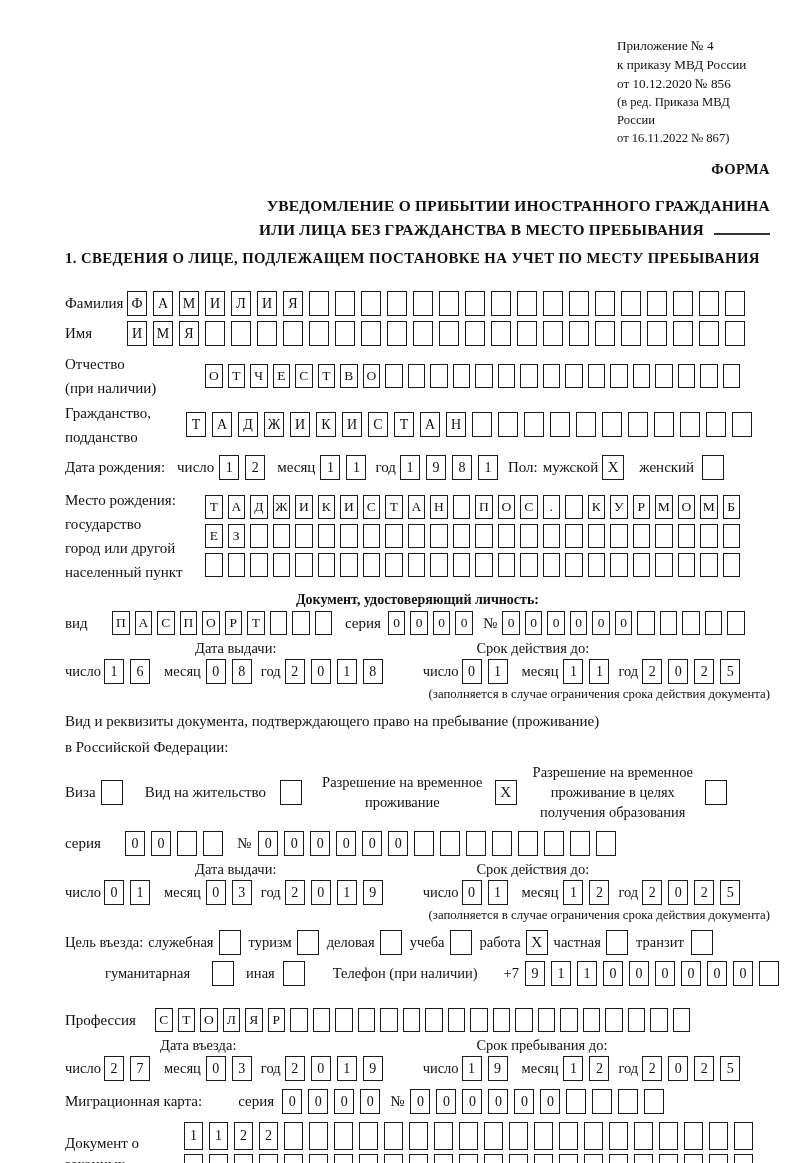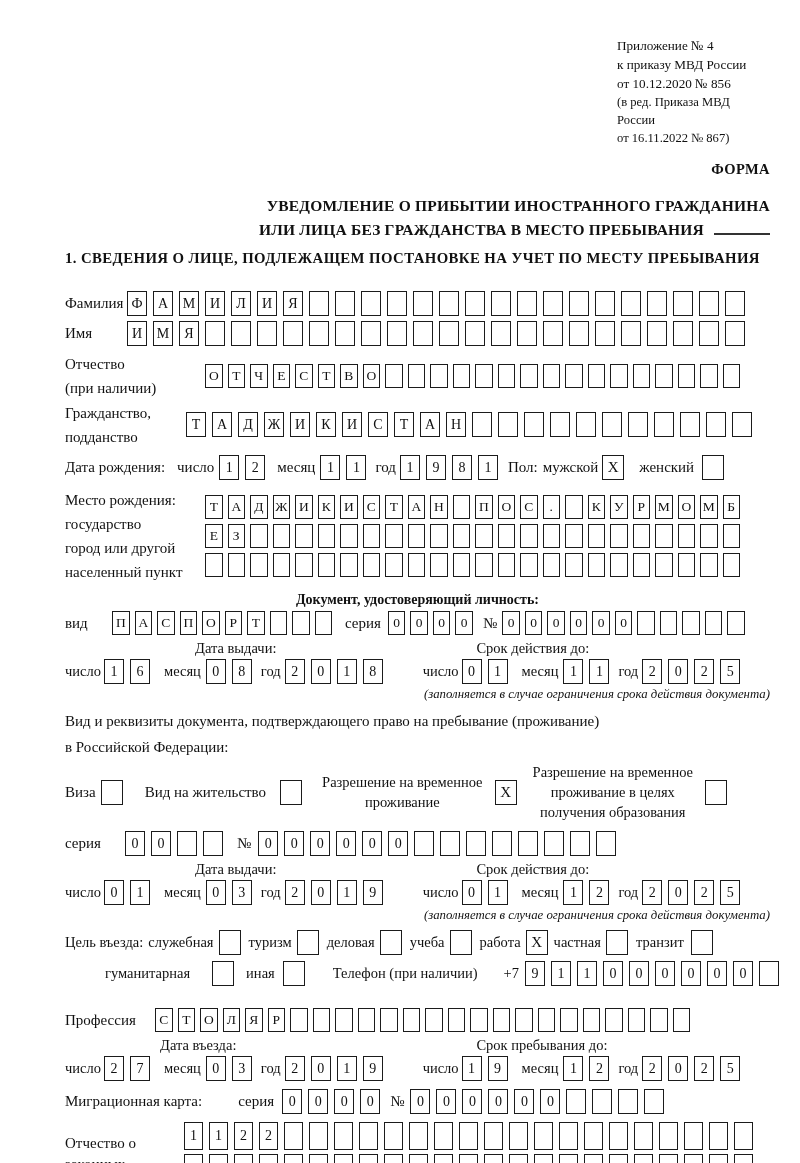--- a/index.html
+++ b/index.html
@@ -36,21 +36,21 @@
     font-size: 14px; background: #fff;
   }
   .cell.sm { width: 17.5px; height: 24px; margin-right: 5px; font-size: 13.5px; }
   .cell.tall { width: 19px; height: 28px; margin-right: 6px; }
   .cb {
     flex: none; display: inline-flex; align-items: center; justify-content: center;
     width: 22px; height: 25px; border: 1.8px solid #1b1b1b; font-size: 15px; background: #fff;
   }
   .doc-heading { text-align: center; font-weight: bold; font-size: 14px; margin-top: 8px; }
   .dhead { display: flex; font-size: 14.5px; margin-top: 5px; white-space: nowrap; }
-  .note-right { text-align: right; font-size: 12.8px; margin-top: 3px; font-style: italic; }
+  .note-right { text-align: right; font-size: 12.8px; margin-top: 3px; }
   .intro { font-size: 15px; line-height: 26px; margin-top: 6px; }
   .optlbl { font-size: 14.5px; text-align: center; line-height: 20px; flex: none; }
   .lblcol div { font-size: 15px; }
 </style>
 </head>
 <body>
 
 <div class="page">
 
   <div class="annex">
@@ -616,21 +616,21 @@
         <span class="cell">0</span>
         <span class="cell"></span>
         <span class="cell"></span>
         <span class="cell"></span>
         <span class="cell"></span>
       </span>
   </div>
 
   <div class="frow top" style="margin-top:8px">
     <div class="lblcol" style="width:119px">
-      <div style="line-height:21px">Отчество о</div>
+      <div style="line-height:21px">Документ о</div>
       <div style="line-height:21px">законных</div>
 
     </div>
     <div>
       <div class="cells" style="margin-bottom:4px">
           <span class="cell tall">1</span>
           <span class="cell tall">1</span>
           <span class="cell tall">2</span>
           <span class="cell tall">2</span>
           <span class="cell tall"></span>

